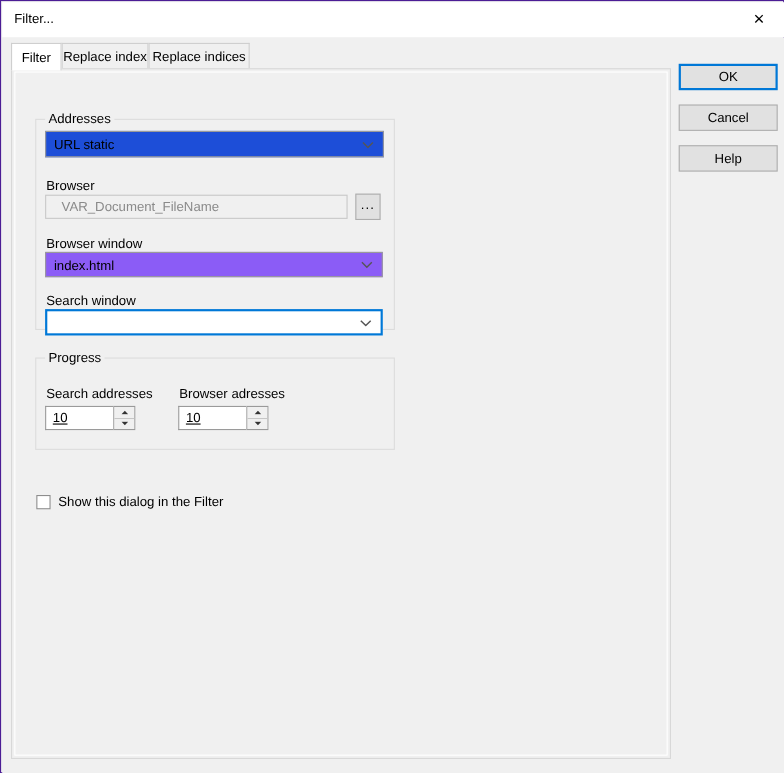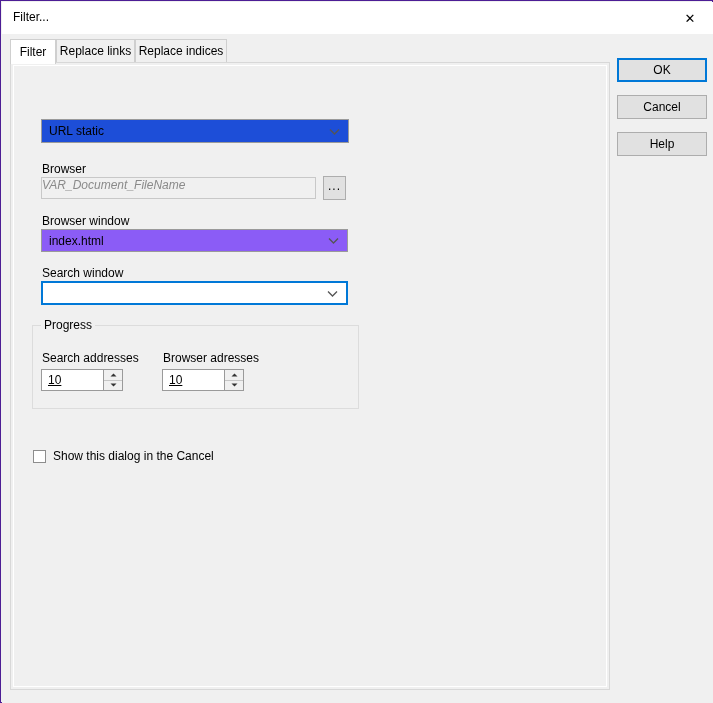--- a/index.html
+++ b/index.html
@@ -188,27 +188,27 @@
   }
   .combo-arrow svg { display: block; }
 
   
   .textfield {
     position: absolute;
     box-sizing: border-box;
     background: #f0f0f0;
     border: 1px solid #c8c8c8;
     display: flex;
-    padding: 0 0;
+    align-items: center;
+    padding: 0 14px;
     font-size: 12px;
     color: #8a8a8a;
     white-space: nowrap;
     overflow: hidden;
     cursor: default;
-    font-style: italic;
   }
 
   
   .browse-btn {
     position: absolute;
     box-sizing: border-box;
     background: #e1e1e1;
     border: 1px solid #adadad;
     display: flex;
     align-items: center;
@@ -318,30 +318,33 @@
     </div>
   </div>
 
   <div id="client">
 
     <div id="tabstrip">
       <div class="tab selected" style="left:0px; width:46px;">
         <span>Filter</span>
       </div>
       <div class="tab" style="left:46px; width:79px;">
-        <span>Replace links</span>
+        <span>Replace index</span>
       </div>
       <div class="tab" style="left:125px; width:92px;">
         <span>Replace indices</span>
       </div>
     </div>
 
     <div id="tabpanel">
       <div id="tabpanel-inner"></div>
 
+      <div class="groupbox" style="left:21px; top:45px; width:327px; height:192px;">
+        <span class="group-title">Addresses</span>
+      </div>
 
       <div class="combo disabled" style="left:30px; top:56px; width:308px; height:24px;">
         <span class="combo-text">URL static</span>
         <span class="combo-arrow">
           <svg width="11" height="7" viewBox="0 0 11 7">
               <path d="M1 1.5 L5.5 6 L10 1.5" stroke="#555" stroke-width="1.3" fill="none"></path>
             </svg>
         </span>
       </div>
 
@@ -414,21 +417,21 @@
           <div class="spin-dn">
             <svg width="7" height="4" viewBox="0 0 7 4">
                 <path d="M0.5 0.5 L3.5 3.5 L6.5 0.5 Z" fill="#333"></path>
               </svg>
           </div>
         </div>
       </div>
 
       <div id="checkbox-row">
         <span class="checkbox-box"></span>
-        <span class="checkbox-label">Show this dialog in the Cancel</span>
+        <span class="checkbox-label">Show this dialog in the Filter</span>
       </div>
 
     </div>
 
     <div class="dlg-btn default" style="top:24px;">
       <span>OK</span>
     </div>
     <div class="dlg-btn" style="top:61px;">
       <span>Cancel</span>
     </div>

